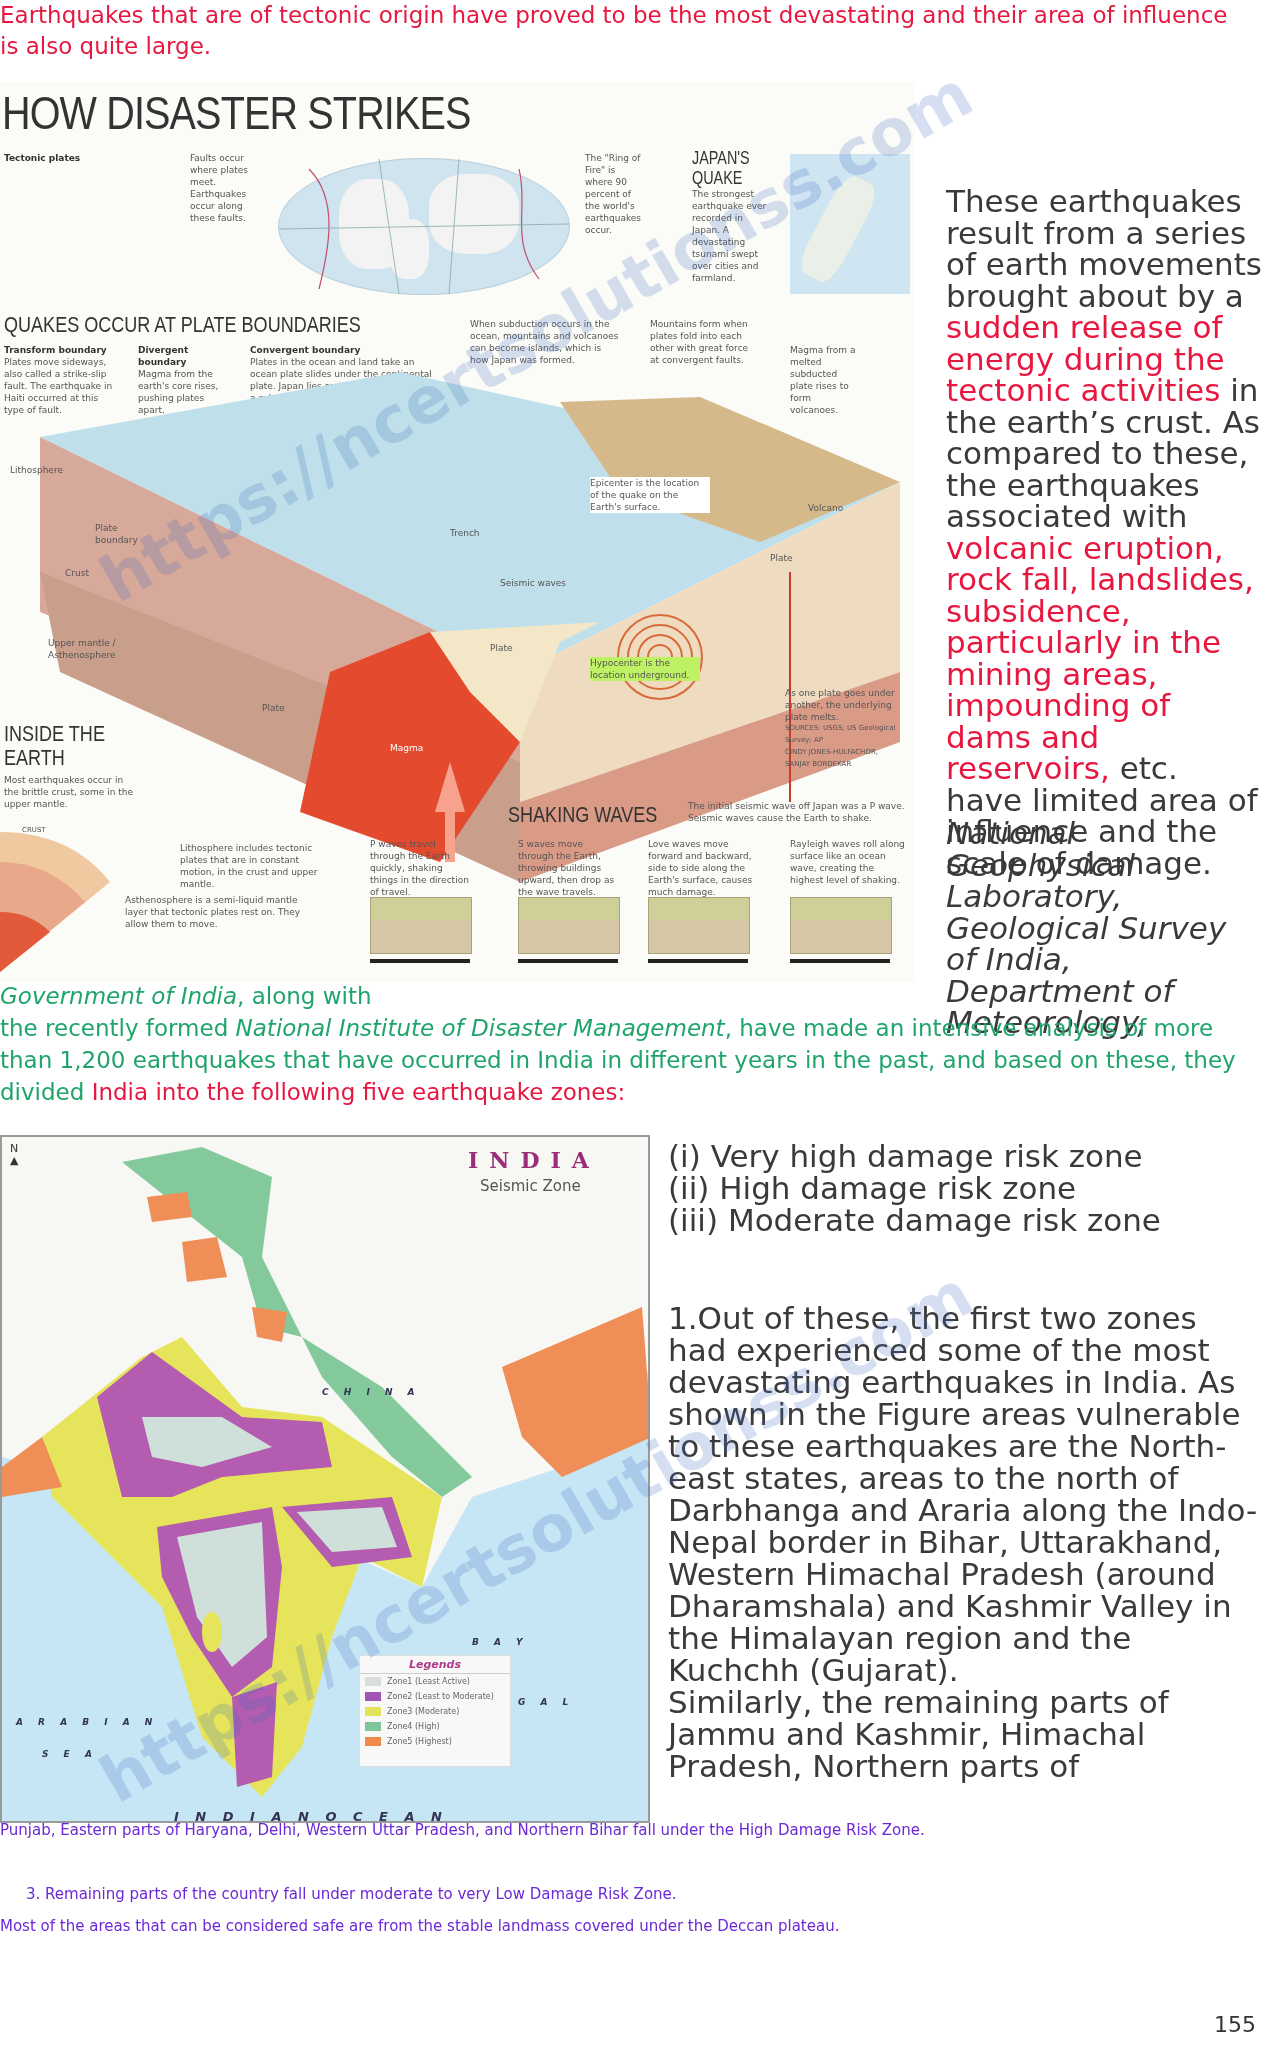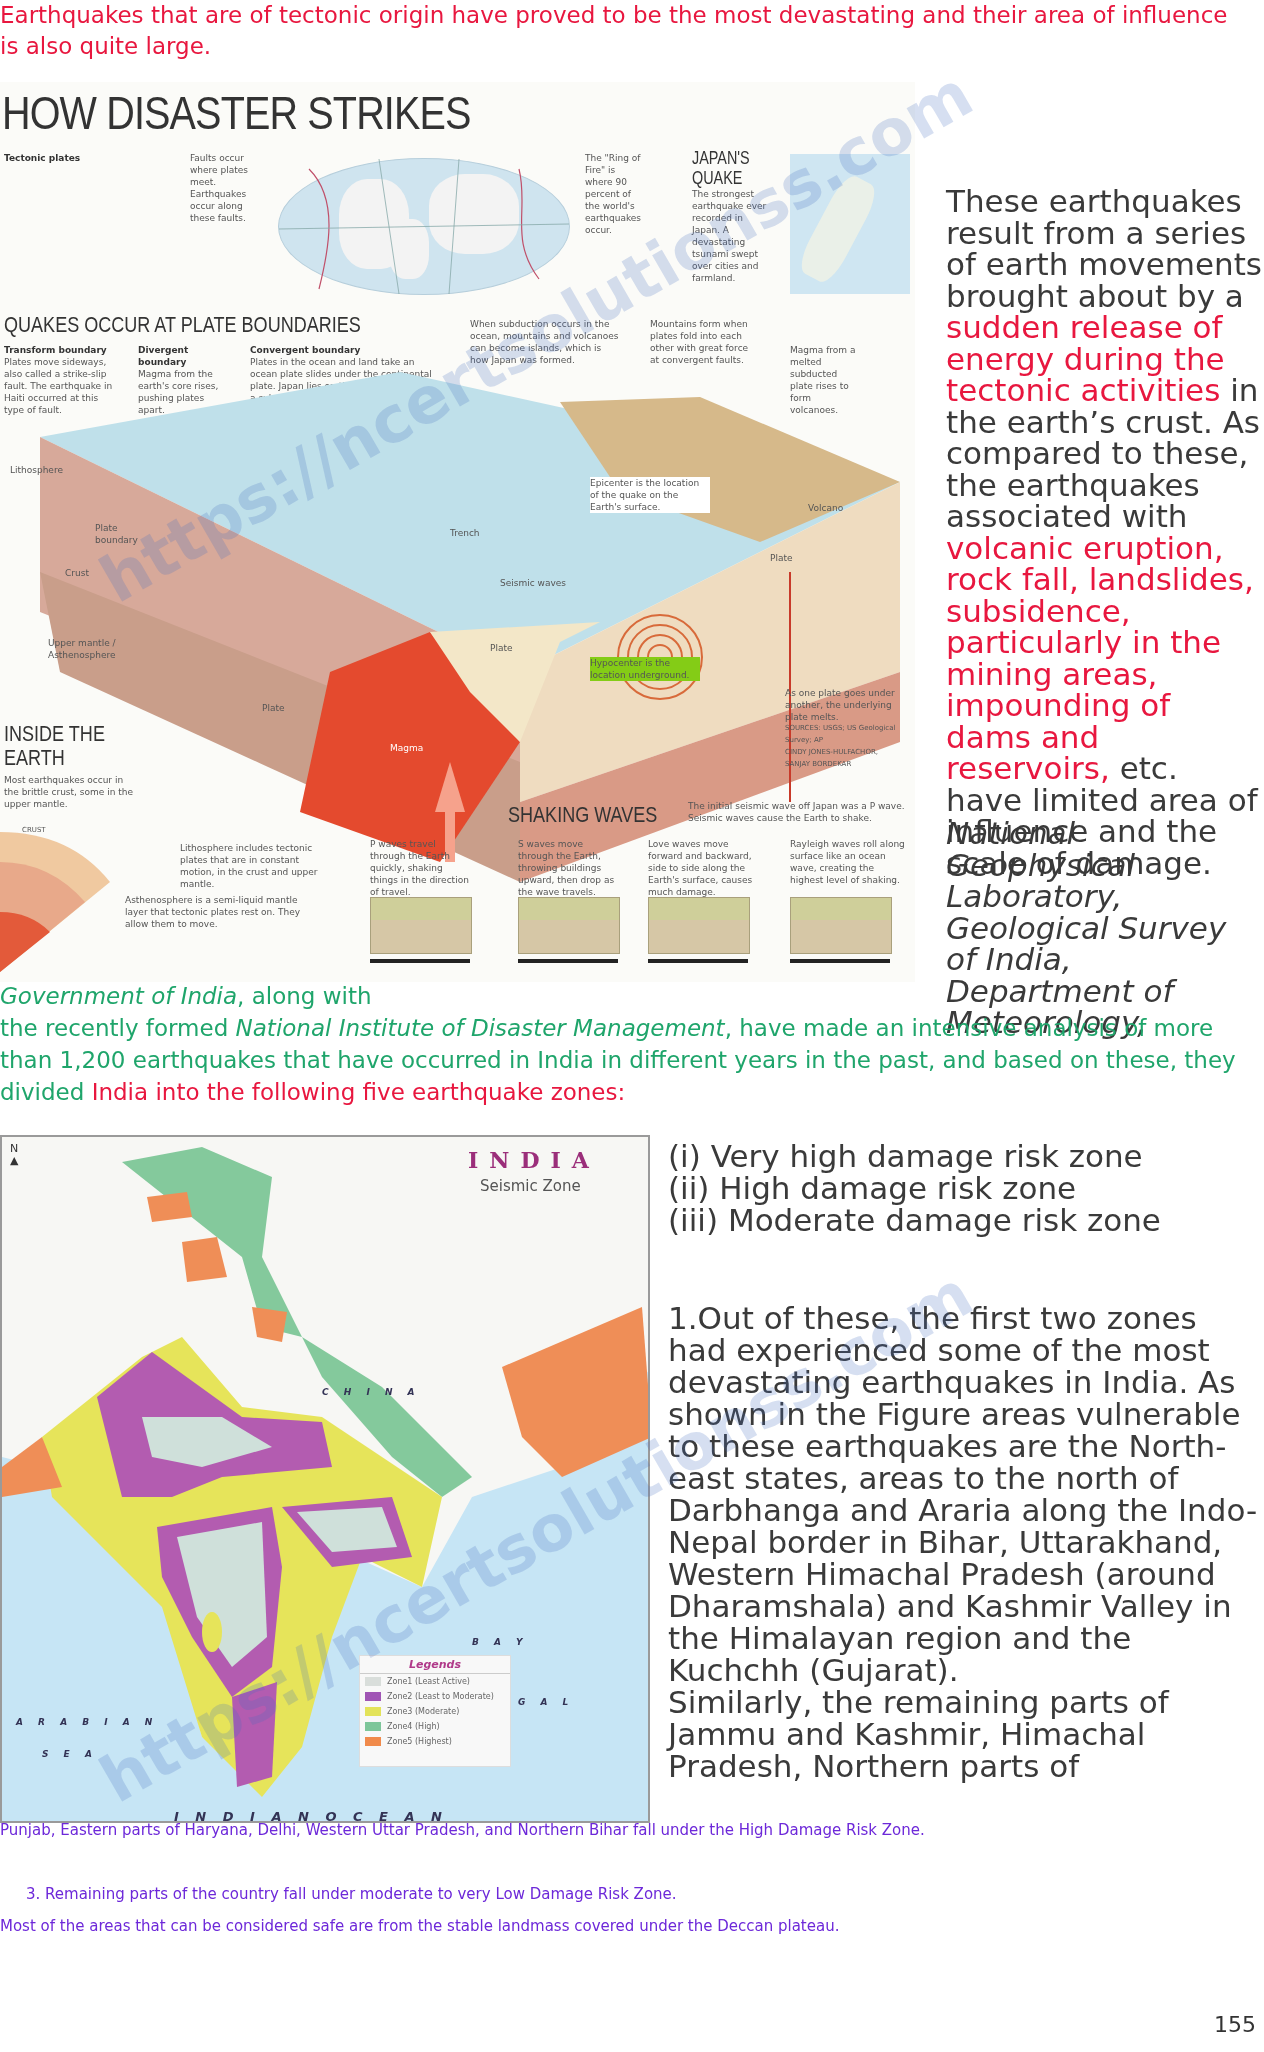--- a/index.html
+++ b/index.html
@@ -97,21 +97,21 @@
     <polygon points="435,470 450,420 465,470" fill="#f6a28c"></polygon>
     <rect x="445" y="470" width="10" height="50" fill="#f6a28c"></rect>
     <line x1="790" y1="230" x2="790" y2="460" stroke="#c83a2a" stroke-width="2"></line>
   </svg>
   <div class="lbl" style="left:10px;top:382px;">Lithosphere</div>
   <div class="lbl" style="left:95px;top:440px;width:60px;">Plate boundary</div>
   <div class="lbl" style="left:65px;top:485px;">Crust</div>
   <div class="lbl" style="left:450px;top:445px;">Trench</div>
   <div class="lbl" style="left:500px;top:495px;">Seismic waves</div>
   <div class="lbl" style="left:590px;top:395px;width:120px;background:#fff;">Epicenter is the location of the quake on the Earth's surface.</div>
-  <div class="lbl" style="left:590px;top:575px;width:110px;background:#84cc16;">Hypocenter is the location underground.</div>
+  <div class="lbl" style="left:590px;top:575px;width:110px;background:#bef264;">Hypocenter is the location underground.</div>
   <div class="lbl" style="left:808px;top:420px;">Volcano</div>
   <div class="lbl" style="left:770px;top:470px;">Plate</div>
   <div class="lbl" style="left:490px;top:560px;">Plate</div>
   <div class="lbl" style="left:262px;top:620px;">Plate</div>
   <div class="lbl" style="left:390px;top:660px;color:#fff;">Magma</div>
   <div class="lbl" style="left:48px;top:555px;width:70px;">Upper mantle / Asthenosphere</div>
   <div class="lbl" style="left:785px;top:605px;width:110px;">As one plate goes under another, the underlying plate melts.</div>
   <div class="lbl" style="left:785px;top:640px;width:120px;font-size:7px;"><span>SOURCES: USGS; US Geological Survey; AP</span><br><span>CINDY JONES-HULFACHOR, SANJAY BORDEKAR</span></div>
 
   <div class="h2" style="left:4px;top:640px;line-height:24px;width:140px;">INSIDE THE EARTH</div>

